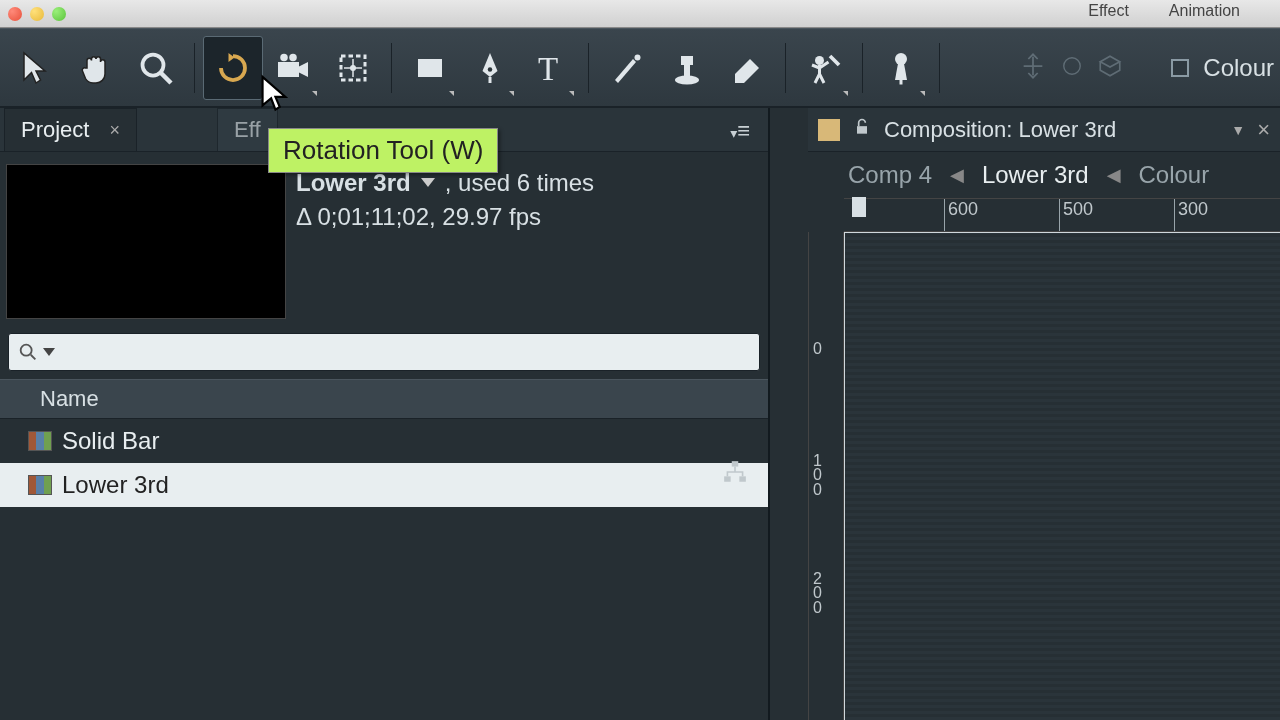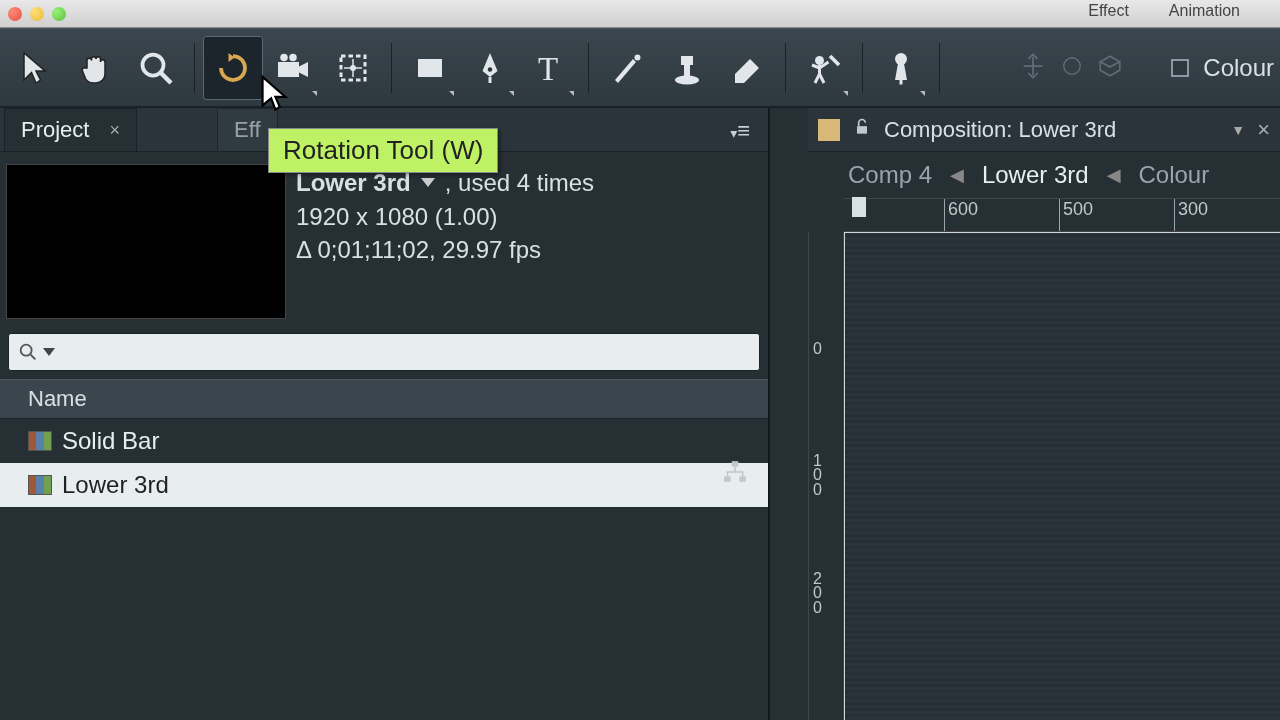--- a/index.html
+++ b/index.html
@@ -41,21 +41,21 @@
 .thumb { width: 280px; height: 155px; background: #000; border: 1px solid #444; margin: 6px; }
 .proj-meta { padding: 8px 4px; font-size: 24px; color: #d8e0e4; line-height: 1.4; }
 .meta-line { display: flex; align-items: center; gap: 6px; }
 .dd-caret { display:inline-block; width:0;height:0;border-left:7px solid transparent;border-right:7px solid transparent;border-top:9px solid #ccc; margin: 0 4px;}
 
 .search-row { padding: 8px; }
 .search-box { background: #e8eef0; height: 38px; border-radius: 3px; display: flex; align-items: center; padding: 0 8px; gap: 4px; border: 1px solid #1a2228; }
 .search-box svg { width: 22px; height: 22px; }
 .search-caret { width:0;height:0;border-left:6px solid transparent;border-right:6px solid transparent;border-top:8px solid #444;}
 
-.col-header { background: #3a454d; padding: 6px 28px; font-size: 22px; color: #d8e0e4; border-top: 1px solid #4a555d; border-bottom: 1px solid #1a2228; }
+.col-header { background: #3a454d; padding: 6px 40px; font-size: 22px; color: #d8e0e4; border-top: 1px solid #4a555d; border-bottom: 1px solid #1a2228; }
 
 .proj-list { flex: 1; background: #262f34; overflow: hidden; position: relative; }
 .proj-row { display: flex; align-items: center; padding: 4px 8px; font-size: 24px; color: #e8eef0; gap: 10px; height: 44px; }
 .proj-row.selected { background: #e8eef0; color: #222; }
 .disclosure { width:0;height:0;border-top:8px solid transparent;border-bottom:8px solid transparent;border-left:10px solid #ccc; }
 .folder-icon { width: 26px; height: 20px; background: #c8a860; border-radius: 2px; position: relative; }
 .folder-icon::before { content:''; position:absolute; top:-4px; left:0; width:12px; height:6px; background:#c8a860; border-radius:2px 2px 0 0;}
 .comp-icon { width: 24px; height: 20px; background: linear-gradient(90deg, #a05838 33%, #5880a8 33%, #5880a8 66%, #70a050 66%); border: 1px solid #555; }
 .mov-icon { width: 22px; height: 22px; background: #d0d8e0; border-radius: 3px; position: relative; }
 
@@ -241,23 +241,22 @@
         <span style="font-size:14px">▾</span><span style="letter-spacing:-2px">≡</span>
       </div>
     </div>
 
     <div class="proj-header">
       <div class="thumb"></div>
       <div class="proj-meta">
         <div class="meta-line">
           <b>Lower 3rd</b>
           <span class="dd-caret"></span>
-          <span>, used 4 times</span>
+          <span>, used 6 times</span>
         </div>
-        <div>1920 x 1080 (1.00)</div>
         <div>Δ 0;01;11;02, 29.97 fps</div>
       </div>
     </div>
 
     <div class="search-row">
       <div class="search-box">
         <svg viewBox="0 0 24 24">
             <circle cx="10" cy="10" r="6" fill="none" stroke="#555" stroke-width="2"></circle>
             <line x1="15" y1="15" x2="20" y2="20" stroke="#555" stroke-width="2"></line>
           </svg>

